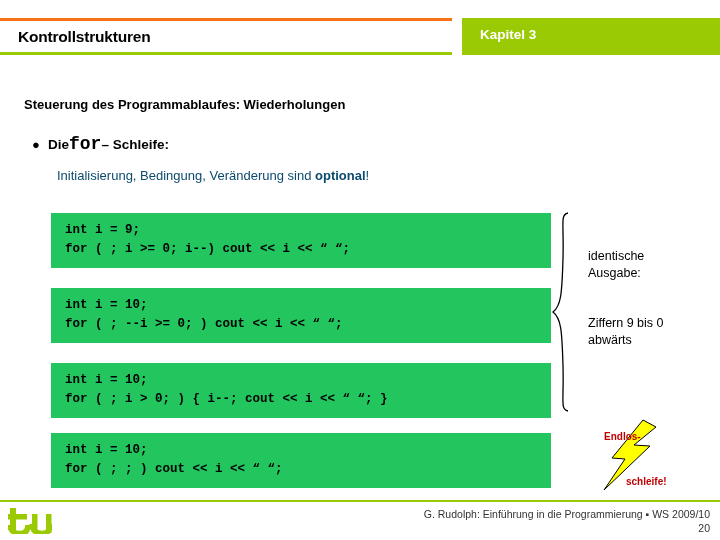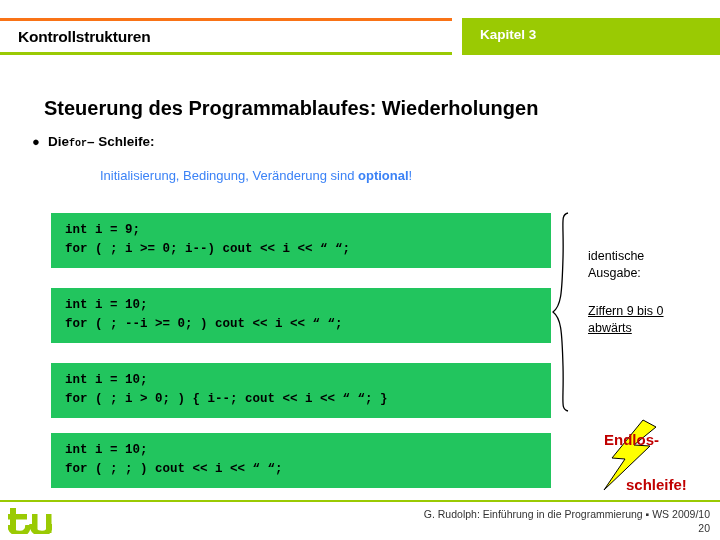--- a/index.html
+++ b/index.html
@@ -58,23 +58,23 @@
     top: 9px;
     font-size: 13.5px;
     font-weight: bold;
     color: #ffffff;
     white-space: nowrap;
   }
 
   
   #slide-heading {
     position: absolute;
-    left: 44px;
+    left: 24px;
     top: 97px;
-    font-size: 20px;
+    font-size: 13px;
     font-weight: bold;
     color: #000000;
     white-space: nowrap;
   }
 
   #bullet-row {
     position: absolute;
     left: 32px;
     top: 134px;
     display: flex;
@@ -88,32 +88,31 @@
     color: #000000;
     line-height: 1;
   }
   .bullet-text {
     font-size: 13.5px;
     font-weight: bold;
     color: #000000;
   }
   .mono-inline {
     font-family: "Liberation Mono", "DejaVu Sans Mono", monospace;
-    font-size: 10px;
+    font-size: 18px;
     font-weight: bold;
   }
 
   #subnote {
     position: absolute;
     left: 57px;
     top: 168px;
     font-size: 13px;
-    color: #3b82f6;
-    white-space: nowrap;
-    margin-left: 43px;
+    color: #0c4a6e;
+    white-space: nowrap;
   }
   #subnote b { font-weight: bold; }
 
   
   .code-block {
     position: absolute;
     left: 51px;
     width: 500px;
     background: #22c55e;
     box-sizing: border-box;
@@ -139,33 +138,33 @@
     height: 200px;
   }
   .annot {
     position: absolute;
     font-size: 12.5px;
     color: #000000;
     line-height: 1.38;
     white-space: nowrap;
   }
   #annot-identisch { left: 588px; top: 248px; }
-  #annot-ziffern   { left: 588px; top: 303px; text-decoration: underline; }
+  #annot-ziffern   { left: 588px; top: 315px; }
 
   
   #lightning {
     position: absolute;
     left: 598px;
     top: 418px;
     width: 62px;
     height: 76px;
   }
   .endlos-text {
     position: absolute;
-    font-size: 15px;
+    font-size: 10px;
     font-weight: bold;
     color: #c00000;
     white-space: nowrap;
   }
   #endlos-part1 { left: 604px; top: 431px; }
   #endlos-part2 { left: 626px; top: 476px; }
 
   
   #footer-rule {
     position: absolute;

